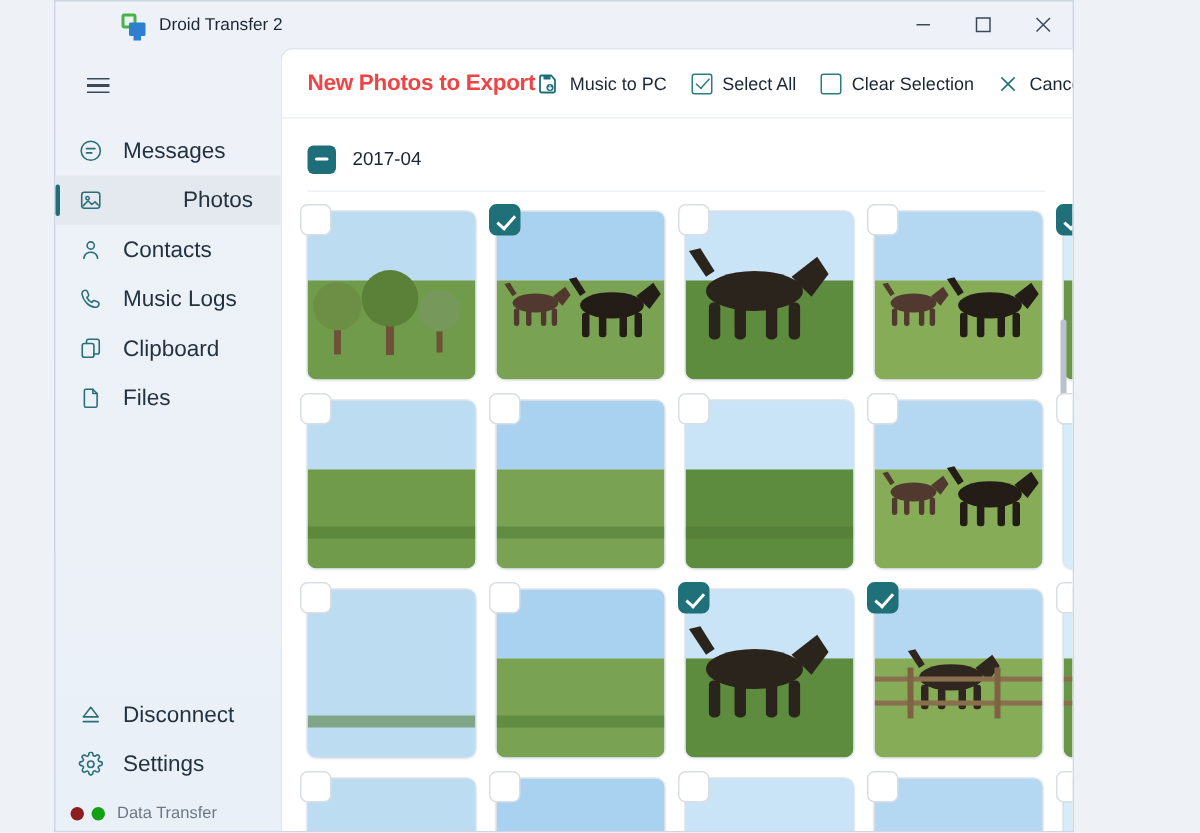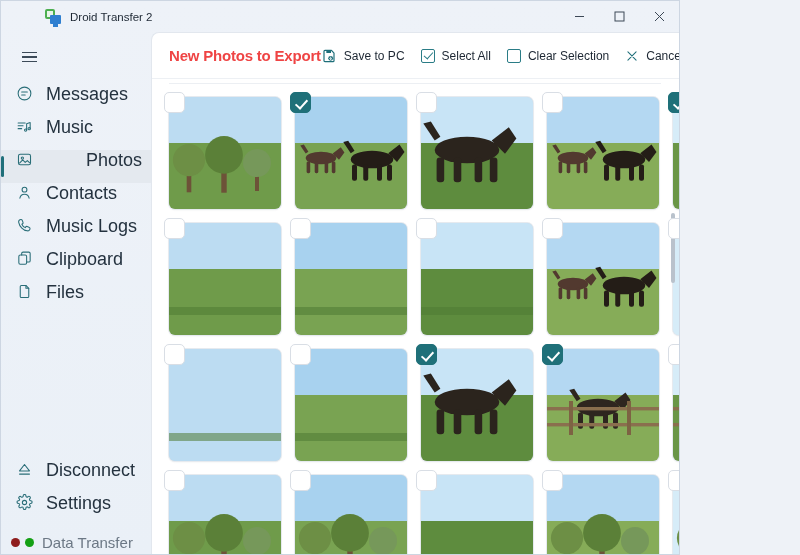--- a/index.html
+++ b/index.html
@@ -9,20 +9,21 @@
     overflow: hidden;
   }
   body { background: #eef2f7; }
 
   .window {
     width: 680px; height: 555px;
     position: relative;
     background: linear-gradient(180deg, #eef2f8 0%, #eaf0f7 100%);
     display: flex; flex-direction: column;
     border: 1px solid #cdd6e2;
+    margin-left: 36px;
   }
 
   
   .titlebar {
     height: 31px; flex: 0 0 31px;
     display: flex; align-items: center;
     padding-left: 44px;
     position: relative;
   }
   .app-icon { width: 16px; height: 16px; position: relative; flex: 0 0 16px; }
@@ -64,42 +65,42 @@
   }
   .hamburger {
     width: 40px; height: 34px; margin-left: 8px;
     display: flex; flex-direction: column; justify-content: center;
     align-items: center; gap: 3px;
   }
   .hamburger i { display: block; width: 15px; height: 1.4px; background: #3c4a58; }
 
   .nav { margin-top: 10px; display: flex; flex-direction: column; }
   .nav-item {
-    height: 33px; display: flex; 
+    height: 33px; display: flex; align-items: center;
     padding-left: 14px; position: relative;
-    color: #24323f; font-size: 18px;
+    color: #24323f; font-size: 15px;
   }
   .nav-item .ico {
     width: 18px; height: 18px; flex: 0 0 18px;
     margin-right: 13px; color: #2a6e78;
     display: flex; align-items: center; justify-content: center;
   }
   .nav-item.active { background: #e4e9ef; gap: 40px; }
   .nav-item.active::before {
     content: ""; position: absolute; left: 0; top: 6px;
     width: 3px; height: 21px; background: #1f6f7a; border-radius: 2px;
   }
   .nav-spacer { flex: 1; }
   .nav-bottom { padding-bottom: 4px; }
   .statusbar {
     height: 24px; display: flex; align-items: center;
     padding-left: 10px; gap: 5px;
   }
   .dot { width: 9px; height: 9px; border-radius: 50%; flex: 0 0 9px; }
-  .status-label { font-size: 15px; color: #6c7885; margin-left: 3px; }
+  .status-label { font-size: 11px; color: #6c7885; margin-left: 3px; }
 
   
   .main {
     flex: 1; min-width: 0;
     background: #ffffff;
     border-top-left-radius: 8px;
     border-left: 1px solid #e2e7ee;
     border-top: 1px solid #e2e7ee;
     display: flex; flex-direction: column;
     overflow: hidden; position: relative;
@@ -236,31 +237,20 @@
       <div class="nav">
           <div class="nav-item">
             <span class="ico">
               <svg width="17" height="17" viewBox="0 0 24 24" fill="none" stroke="currentColor" stroke-width="1.5" stroke-linecap="round" stroke-linejoin="round">
                 <circle cx="12" cy="12" r="9"></circle>
                 <path d="M8 10h8M8 14h5"></path>
               </svg>
             </span>
             <span>Messages</span>
           </div>
-          <div class="nav-item">
-            <span class="ico">
-              <svg width="17" height="17" viewBox="0 0 24 24" fill="none" stroke="currentColor" stroke-width="1.5" stroke-linecap="round" stroke-linejoin="round">
-                <path d="M3 7h10M3 11h7M3 15h5"></path>
-                <path d="M15 17V8l5-1.5V15"></path>
-                <circle cx="13.6" cy="17" r="1.6"></circle>
-                <circle cx="18.6" cy="15" r="1.6"></circle>
-              </svg>
-            </span>
-            <span>Music</span>
-          </div>
           <div class="nav-item active">
             <span class="ico">
               <svg width="17" height="17" viewBox="0 0 24 24" fill="none" stroke="currentColor" stroke-width="1.5" stroke-linecap="round" stroke-linejoin="round">
                 <rect x="3.5" y="4.5" width="17" height="15" rx="2.5"></rect>
                 <circle cx="9" cy="10" r="1.6"></circle>
                 <path d="M5 17l4.5-4.5L13 16l3-2.5 3 3"></path>
               </svg>
             </span>
             <span>Photos</span>
           </div>
@@ -335,21 +325,21 @@
         <div class="hdr-actions">
             <div class="hdr-btn">
               <span class="ico">
                 <svg width="16" height="16" viewBox="0 0 24 24" fill="none" stroke="currentColor" stroke-width="1.8" stroke-linecap="round" stroke-linejoin="round">
                   <path d="M19.5 7.8V19a1.5 1.5 0 01-1.5 1.5H6A1.5 1.5 0 014.5 19V5A1.5 1.5 0 016 3.5h9.7z"></path>
                   <path d="M8 3.5h7v4H8z" fill="currentColor" stroke="none"></path>
                   <circle cx="14.5" cy="15.5" r="3.6" fill="currentColor" stroke="none"></circle>
                   <path d="M14.5 13.6v3.6M12.9 15.8l1.6 1.5 1.6-1.5" stroke="#fff" stroke-width="1.2"></path>
                 </svg>
               </span>
-              <span>Save to PC</span>
+              <span>Music to PC</span>
             </div>
             <div class="hdr-btn">
               <span class="cbox checked"></span>
               <span>Select All</span>
             </div>
             <div class="hdr-btn">
               <span class="cbox"></span>
               <span>Clear Selection</span>
             </div>
             <div class="hdr-btn">
@@ -357,20 +347,26 @@
                 <svg width="14" height="14" viewBox="0 0 24 24" fill="none" stroke="currentColor" stroke-width="1.8" stroke-linecap="round">
                   <path d="M5 5l14 14M19 5L5 19"></path>
                 </svg>
               </span>
               <span>Cancel</span>
             </div>
           </div>
       </div>
 
       <div class="content">
+        <div class="group-head">
+          <div class="tick">
+              <span class="minus"></span>
+            </div>
+          <div class="group-label">2017-04</div>
+        </div>
         <div class="divider"></div>
         <div class="grid">
             <div class="tile">
               <div class="thumb">
                 <svg viewBox="0 0 112 112" preserveAspectRatio="none">
                   <rect width="112" height="46" fill="#bcdcf2"></rect>
                   <rect y="46" width="112" height="66" fill="#6f9b4a"></rect>
                   <g transform="translate(20,70) scale(1.15)">
                     <rect x="-2" y="0" width="4" height="22" fill="#6d5238"></rect>
                     <ellipse cx="0" cy="-6" rx="14" ry="14" fill="#6d8f45"></ellipse>

